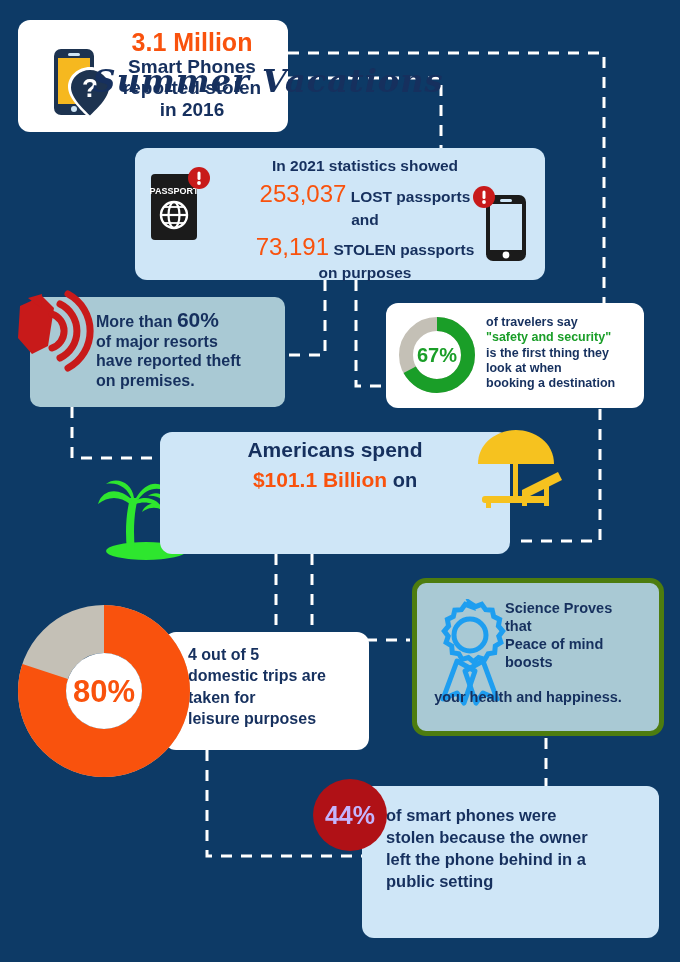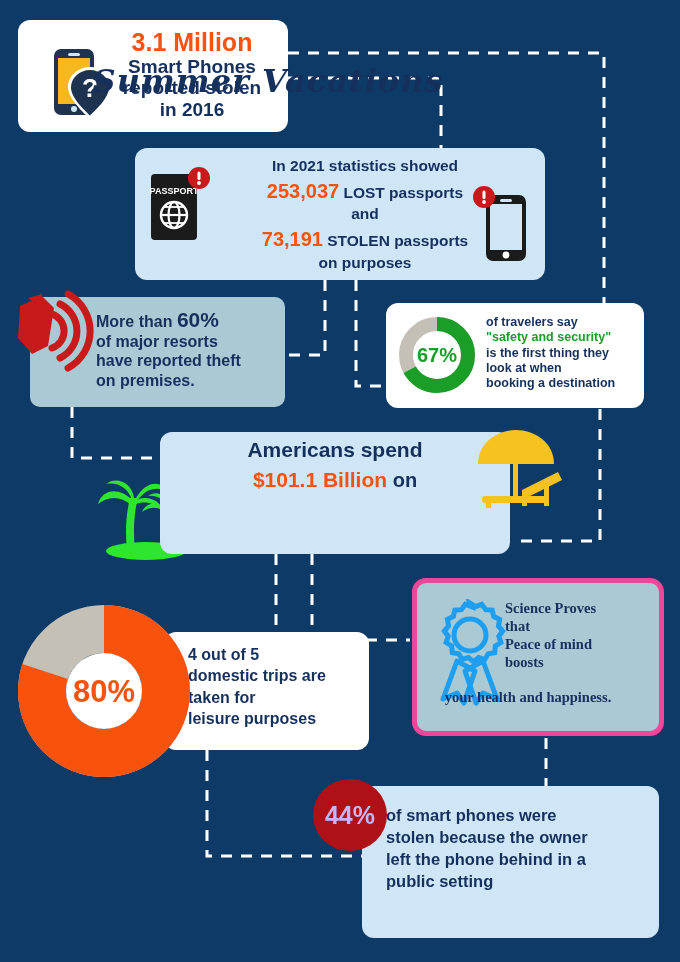--- a/index.html
+++ b/index.html
@@ -13,38 +13,38 @@
   #stage{position:relative;width:680px;height:962px;}
 
   
   #connectors{position:absolute;left:0;top:0;width:680px;height:962px;pointer-events:none;}
 
   
   .card{position:absolute;box-sizing:border-box;}
   .card.white{background:#ffffff;border-radius:12px;}
   .card.lightblue{background:#cfe6f7;border-radius:12px;}
   .card.steel{background:#a9c9d4;border-radius:10px;}
-  .card.steel-gold{background:#a9c9d4;border-radius:14px;border:5px solid #ec4899;font-family:Liberation Serif, serif;}
+  .card.steel-gold{background:#a9c9d4;border-radius:14px;border:5px solid #4d7c0f;}
 
   .navy{color:#16305e;}
   .orange{color:#f9520d;}
   .green{color:#1a9e28;}
 
   
   #card-phone-stolen{left:18px;top:20px;width:270px;height:112px;}
   #card-phone-stolen .txt{position:absolute;left:82px;top:8px;width:184px;text-align:center;line-height:1.12;}
   #card-phone-stolen .big{font-size:25px;font-weight:bold;}
   #card-phone-stolen .sub{font-size:19px;font-weight:bold;}
 
   .phone-pin{position:absolute;left:34px;top:27px;width:62px;height:72px;}
 
   
   #card-passports{left:135px;top:148px;width:410px;height:132px;}
   #card-passports .txt{position:absolute;left:90px;top:8px;width:280px;text-align:center;line-height:1.28;font-size:15.5px;font-weight:bold;}
-  #card-passports .num{font-size:20px;font-weight:bold;}
+  #card-passports .num{font-size:24px;font-weight:normal;}
 
   .passport-ico{position:absolute;left:14px;top:18px;width:62px;height:78px;}
   .smallphone-ico{position:absolute;left:337px;top:37px;width:58px;height:78px;}
 
   
   #card-resorts{left:30px;top:297px;width:255px;height:110px;}
   #card-resorts .txt{position:absolute;left:66px;top:10px;width:182px;line-height:1.2;font-size:16px;font-weight:bold;}
   #card-resorts .pc{font-size:21px;font-weight:bold;}
   .megaphone{position:absolute;left:-22px;top:-13px;width:100px;height:100px;}
 

